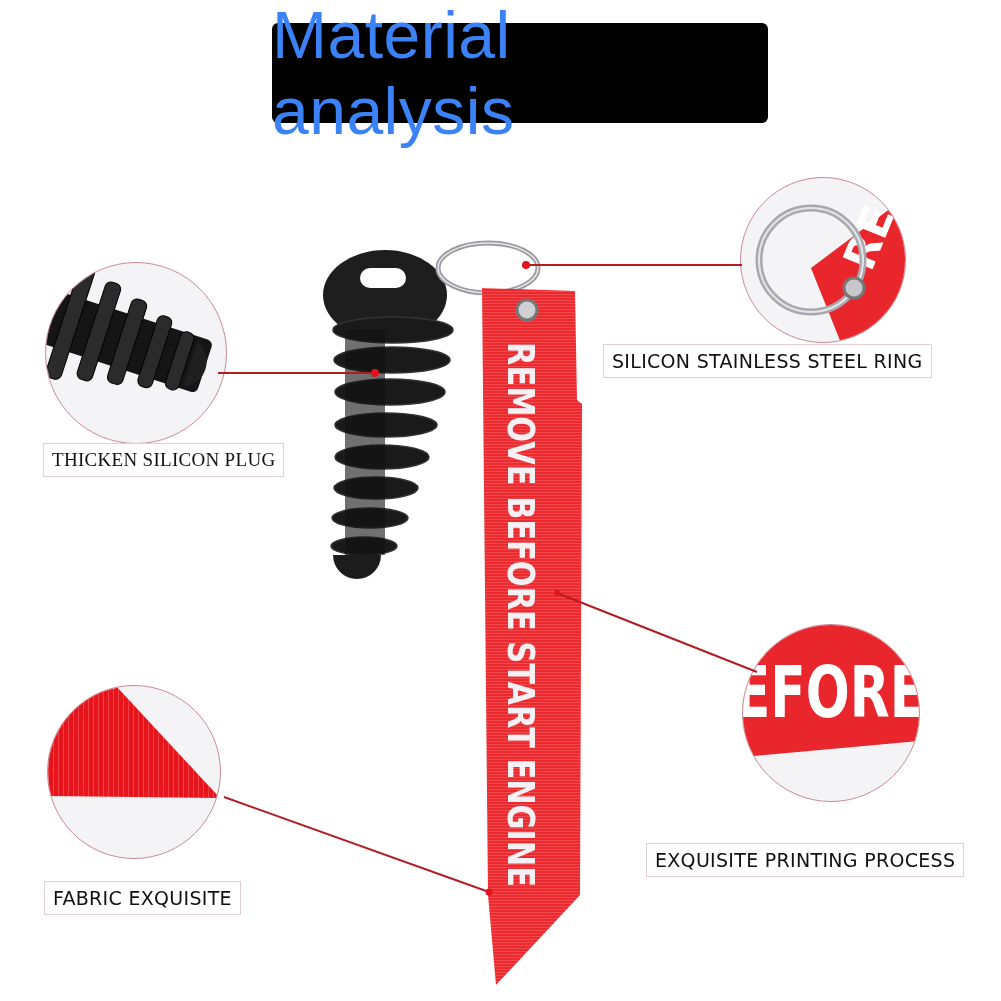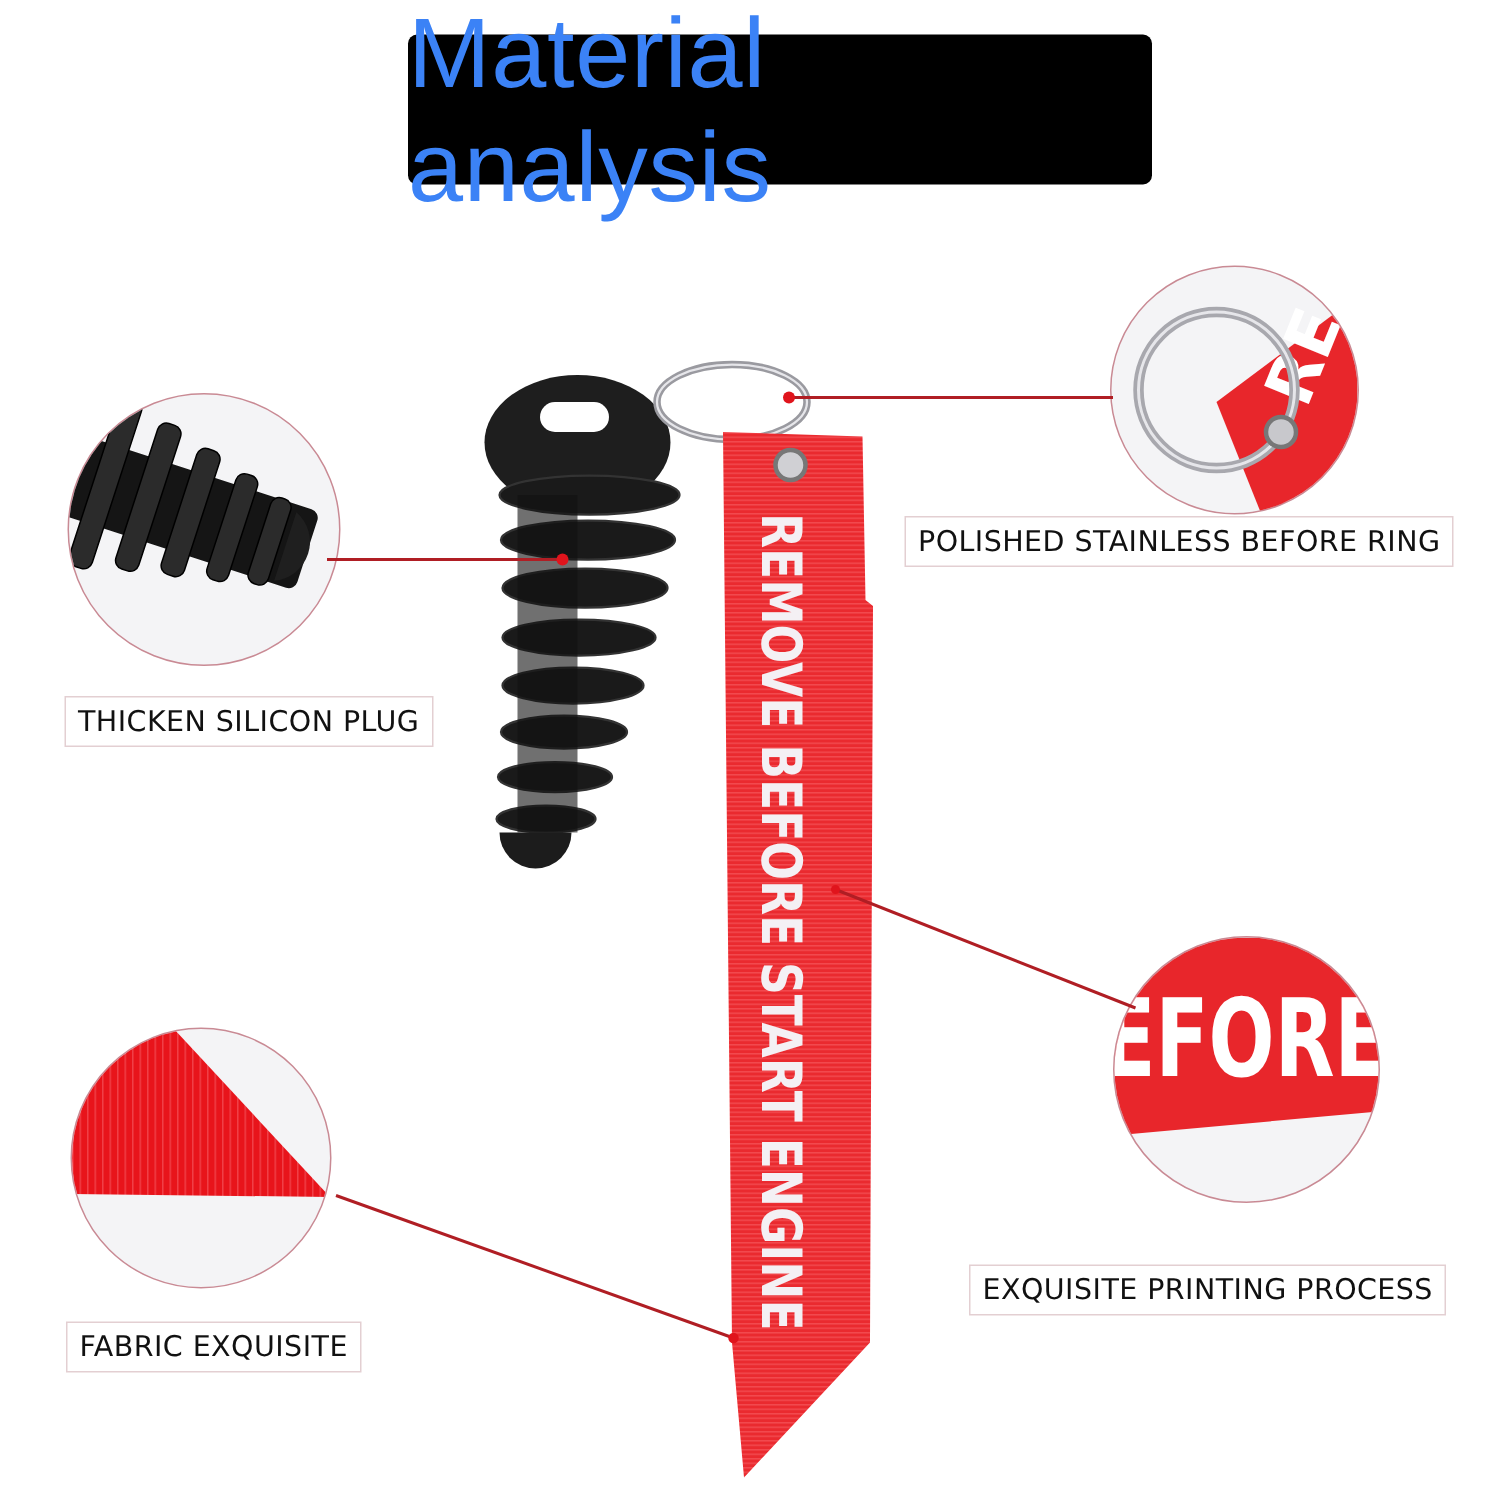--- a/index.html
+++ b/index.html
@@ -114,24 +114,24 @@
     <line x1="224" y1="797" x2="489" y2="892"></line>
   </g>
   <g fill="#e0141c">
     <circle cx="375" cy="373" r="4"></circle>
     <circle cx="526" cy="265" r="4"></circle>
     <circle cx="557" cy="593" r="3"></circle>
     <circle cx="489" cy="892" r="3.5"></circle>
   </g>
 </svg>
 
-<div class="label" style="left:43px; top:464px;">
+<div class="label" style="left:43px; top:443px;font-family:Liberation Serif, serif;">
   <span>THICKEN SILICON PLUG</span>
 </div>
 <div class="label" style="left:603px; top:344px;">
-  <span>POLISHED STAINLESS BEFORE RING</span>
+  <span>SILICON STAINLESS STEEL RING</span>
 </div>
 <div class="label" style="left:646px; top:843px;">
   <span>EXQUISITE PRINTING PROCESS</span>
 </div>
 <div class="label" style="left:44px; top:881px;">
   <span>FABRIC EXQUISITE</span>
 </div>
 
 </body></html>

